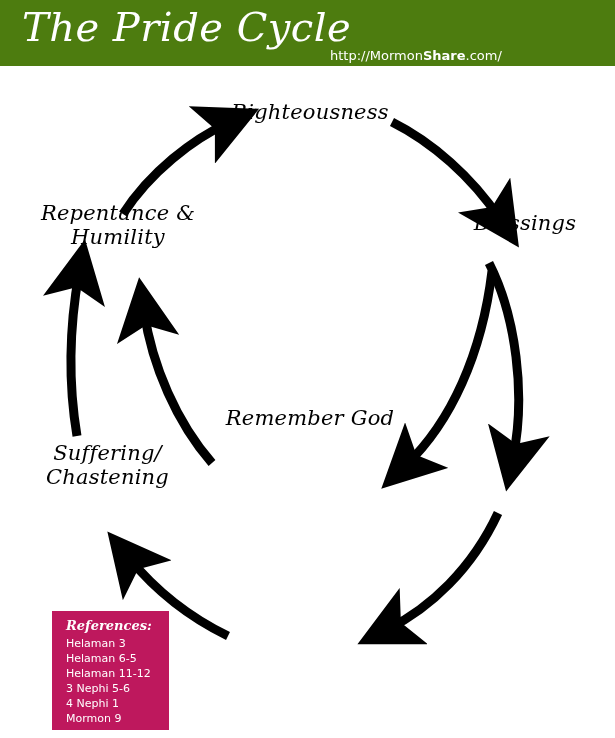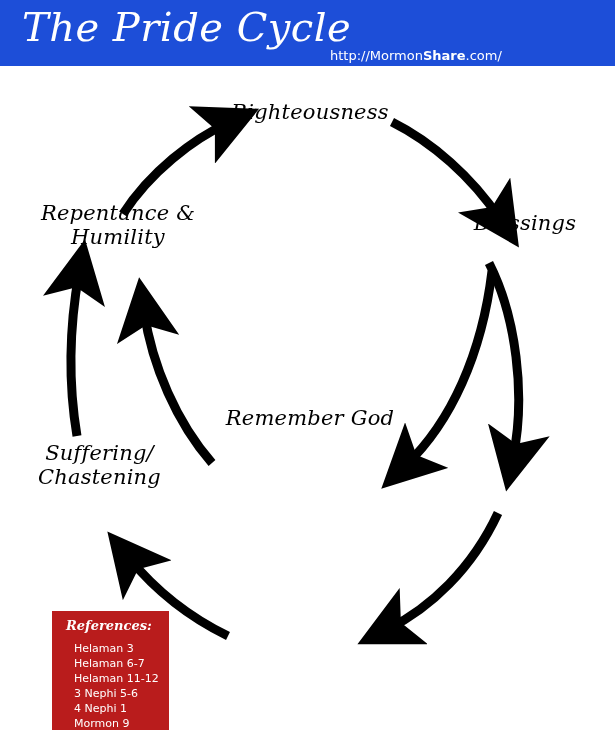--- a/index.html
+++ b/index.html
@@ -15,21 +15,21 @@
     font-family: "DejaVu Serif", serif;
   }
 
   
   #header {
     position: absolute;
     left: 0;
     top: 0;
     width: 615px;
     height: 66px;
-    background: #1d4ed8;
+    background: #4d7c0f;
   }
   #header-title {
     position: absolute;
     left: 22px;
     top: 4px;
     color: #ffffff;
     font-family: "DejaVu Serif", serif;
     font-style: italic;
     font-weight: normal;
     font-size: 40px;
@@ -74,45 +74,45 @@
     text-align: center;
     white-space: pre-line;
     letter-spacing: 0.2px;
   }
 
   
   #node-righteousness { left: 215px; top: 34px;  width: 190px; }
   #node-blessings     { left: 440px; top: 145px; width: 170px; }
   #node-pride         { left: 455px; top: 390px; width: 130px; }
   #node-wickedness    { left: 225px; top: 495px; width: 190px; }
-  #node-suffering     { left: 12px;  top: 375px; width: 175px; }
+  #node-suffering     { left: 20px;  top: 375px; width: 175px; }
   #node-repentance    { left: 18px;  top: 135px; width: 200px; }
   #node-remember      { left: 215px; top: 340px; width: 190px; }
 
   
   #references-box {
     position: absolute;
     left: 52px;
     top: 611px;
     width: 117px;
     height: 112px;
-    background: #b91c1c;
+    background: #be185d;
     color: #ffffff;
     padding: 7px 0 0 0;
   }
   #references-title {
     font-family: "DejaVu Serif", serif;
     font-style: italic;
     font-size: 13px;
     font-weight: bold;
     margin: 0 0 3px 14px;
   }
   #references-list {
     list-style: none;
-    margin: 8px;
+    margin: 0;
     padding: 0 0 0 14px;
     font-family: "DejaVu Sans", sans-serif;
     font-size: 11px;
     line-height: 15px;
   }
 </style>
 </head>
 <body>
 
 <div id="header">
@@ -155,19 +155,19 @@
 Chastening</div>
   <div class="node-label" id="node-repentance">Repentance &amp;
 Humility</div>
   <div class="node-label" id="node-remember">Remember God</div>
 </div>
 
 <div id="references-box">
   <div id="references-title">References:</div>
   <ul id="references-list">
     <li>Helaman 3</li>
-    <li>Helaman 6-7</li>
+    <li>Helaman 6-5</li>
     <li>Helaman 11-12</li>
     <li>3 Nephi 5-6</li>
     <li>4 Nephi 1</li>
     <li>Mormon 9</li>
   </ul>
 </div>
 
 </body></html>

